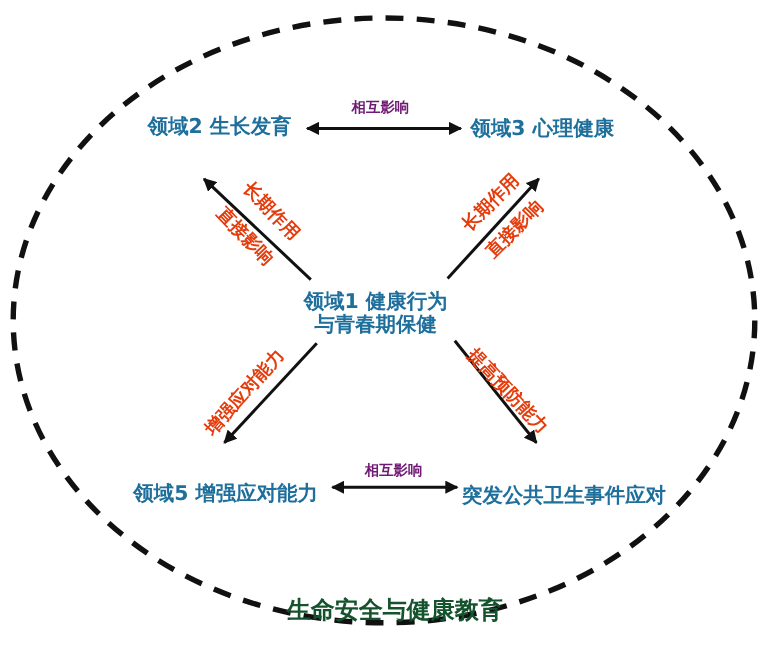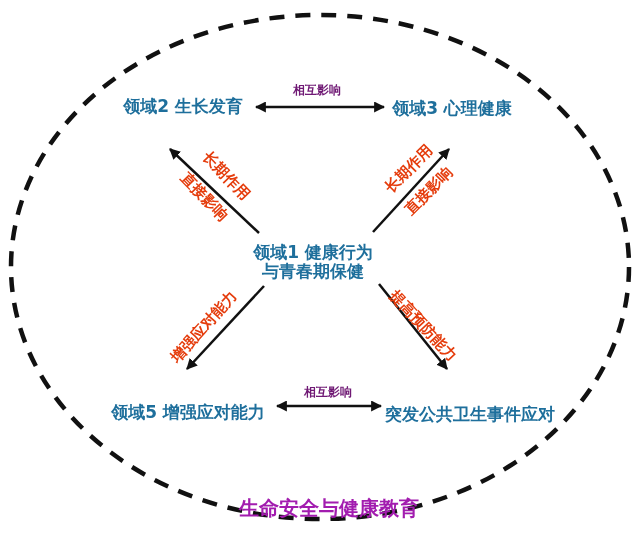--- a/index.html
+++ b/index.html
@@ -8,21 +8,21 @@
     font-family:"DejaVu Sans","Liberation Sans",sans-serif; overflow:hidden;text-decoration:underline;
   }
   .layer { position:absolute; left:0; top:0; width:640px; height:540px; }
   .lbl {
     position:absolute; transform:translate(-50%,-50%);
     font-weight:bold; text-align:center; white-space:nowrap; z-index:2;
   }
   .domain  { color:#1e6f9c; font-size:17px; line-height:19px; }
   .mutual  { color:#701a75; font-size:12px;text-align:center; }
   .edgelbl { color:#e53c0c; font-size:15px; }
-  .title   { color:#a21caf; font-size:20px; line-height:24px; }
+  .title   { color:#14532d; font-size:20px; line-height:24px; }
 </style>
 </head>
 <body>
 
 <div class="stage">
 
   <svg class="layer" width="640" height="540" viewBox="0 0 640 540">
     <defs>
       <marker id="ah" viewBox="0 0 10 10" refX="9" refY="5" markerWidth="11" markerHeight="11" markerUnits="userSpaceOnUse" orient="auto-start-reverse">
         <path d="M0,0 L10,5 L0,10 Z" fill="#111111"></path>

